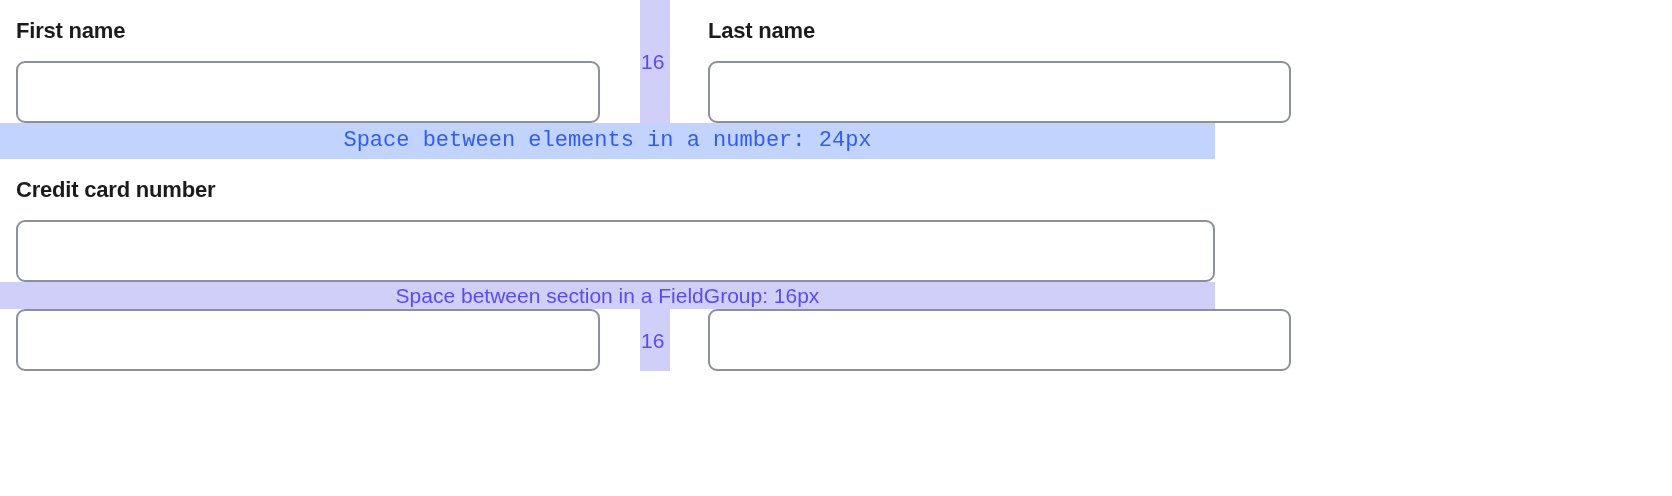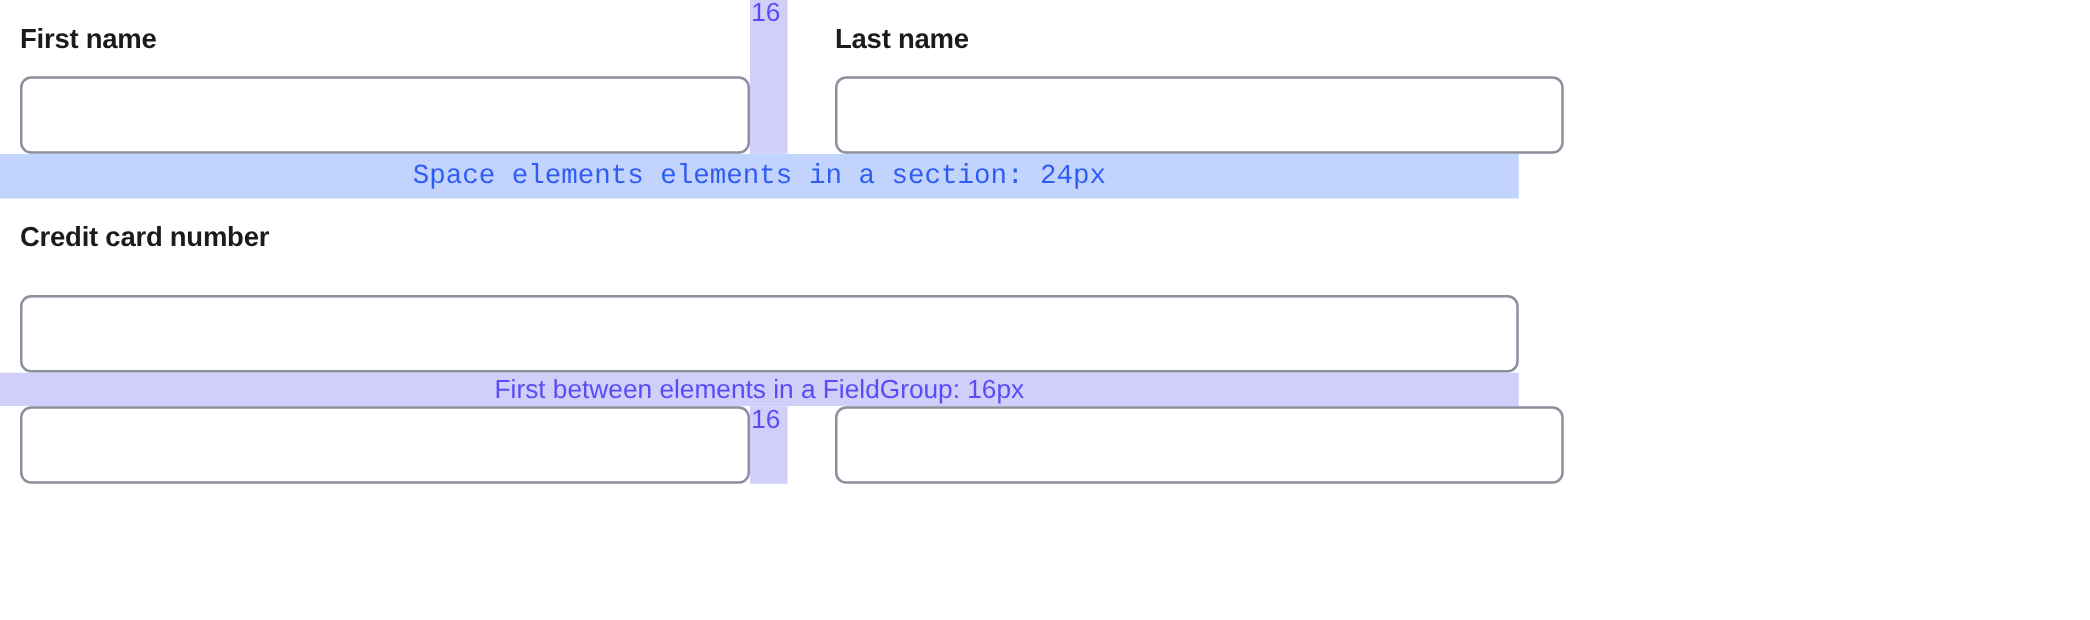--- a/index.html
+++ b/index.html
@@ -35,30 +35,32 @@
     align-items: stretch;
     background: #ffffff;
   }
   .field-col {
     display: flex;
     flex-direction: column;
     background: #ffffff;
   }
   .field-col.left  { width: 600px; }
   .field-col.right { width: 585px; padding-left: 36px; }
-  .field-col.full  { width: 1215px; gap: 16px; }
+  .field-col.full  { width: 1215px; }
 
   
   .gap-col {
     width: 30px;
     background: #cfcffa;
     position: relative;
     display: flex;
+    align-items: center;
     justify-content: flex-start;
     flex: 0 0 30px;
+    margin-left: 40px;
   }
   .gap-col .gap-label {
     color: #5b4bf5;
     font-family: "Liberation Sans", sans-serif;
     font-size: 21px;
     line-height: 1;
     padding-left: 1px;
     white-space: nowrap;
   }
 
@@ -153,34 +155,34 @@
 
       <div class="field-col right">
         <div class="field-label">Last name</div>
         <div class="input-slot">
           <input class="text-input" type="text" placeholder="" style="">
         </div>
       </div>
     </div>
 
     <div class="space-bar section">
-      <span class="space-text">Space elements elements in a section: 24px</span>
+      <span class="space-text">Space between elements in a number: 24px</span>
     </div>
 
     <div class="field-row">
       <div class="field-col full">
         <div class="field-label">Credit card number</div>
         <div class="input-slot">
           <input class="text-input" type="text" placeholder="" style="">
         </div>
       </div>
     </div>
 
     <div class="space-bar fieldgroup">
-      <span class="space-text">First between elements in a FieldGroup: 16px</span>
+      <span class="space-text">Space between section in a FieldGroup: 16px</span>
     </div>
 
     <div class="field-row">
       <div class="field-col left">
         <div class="input-slot">
           <input class="text-input" type="text" placeholder="" style="">
         </div>
       </div>
 
       <div class="gap-col">

